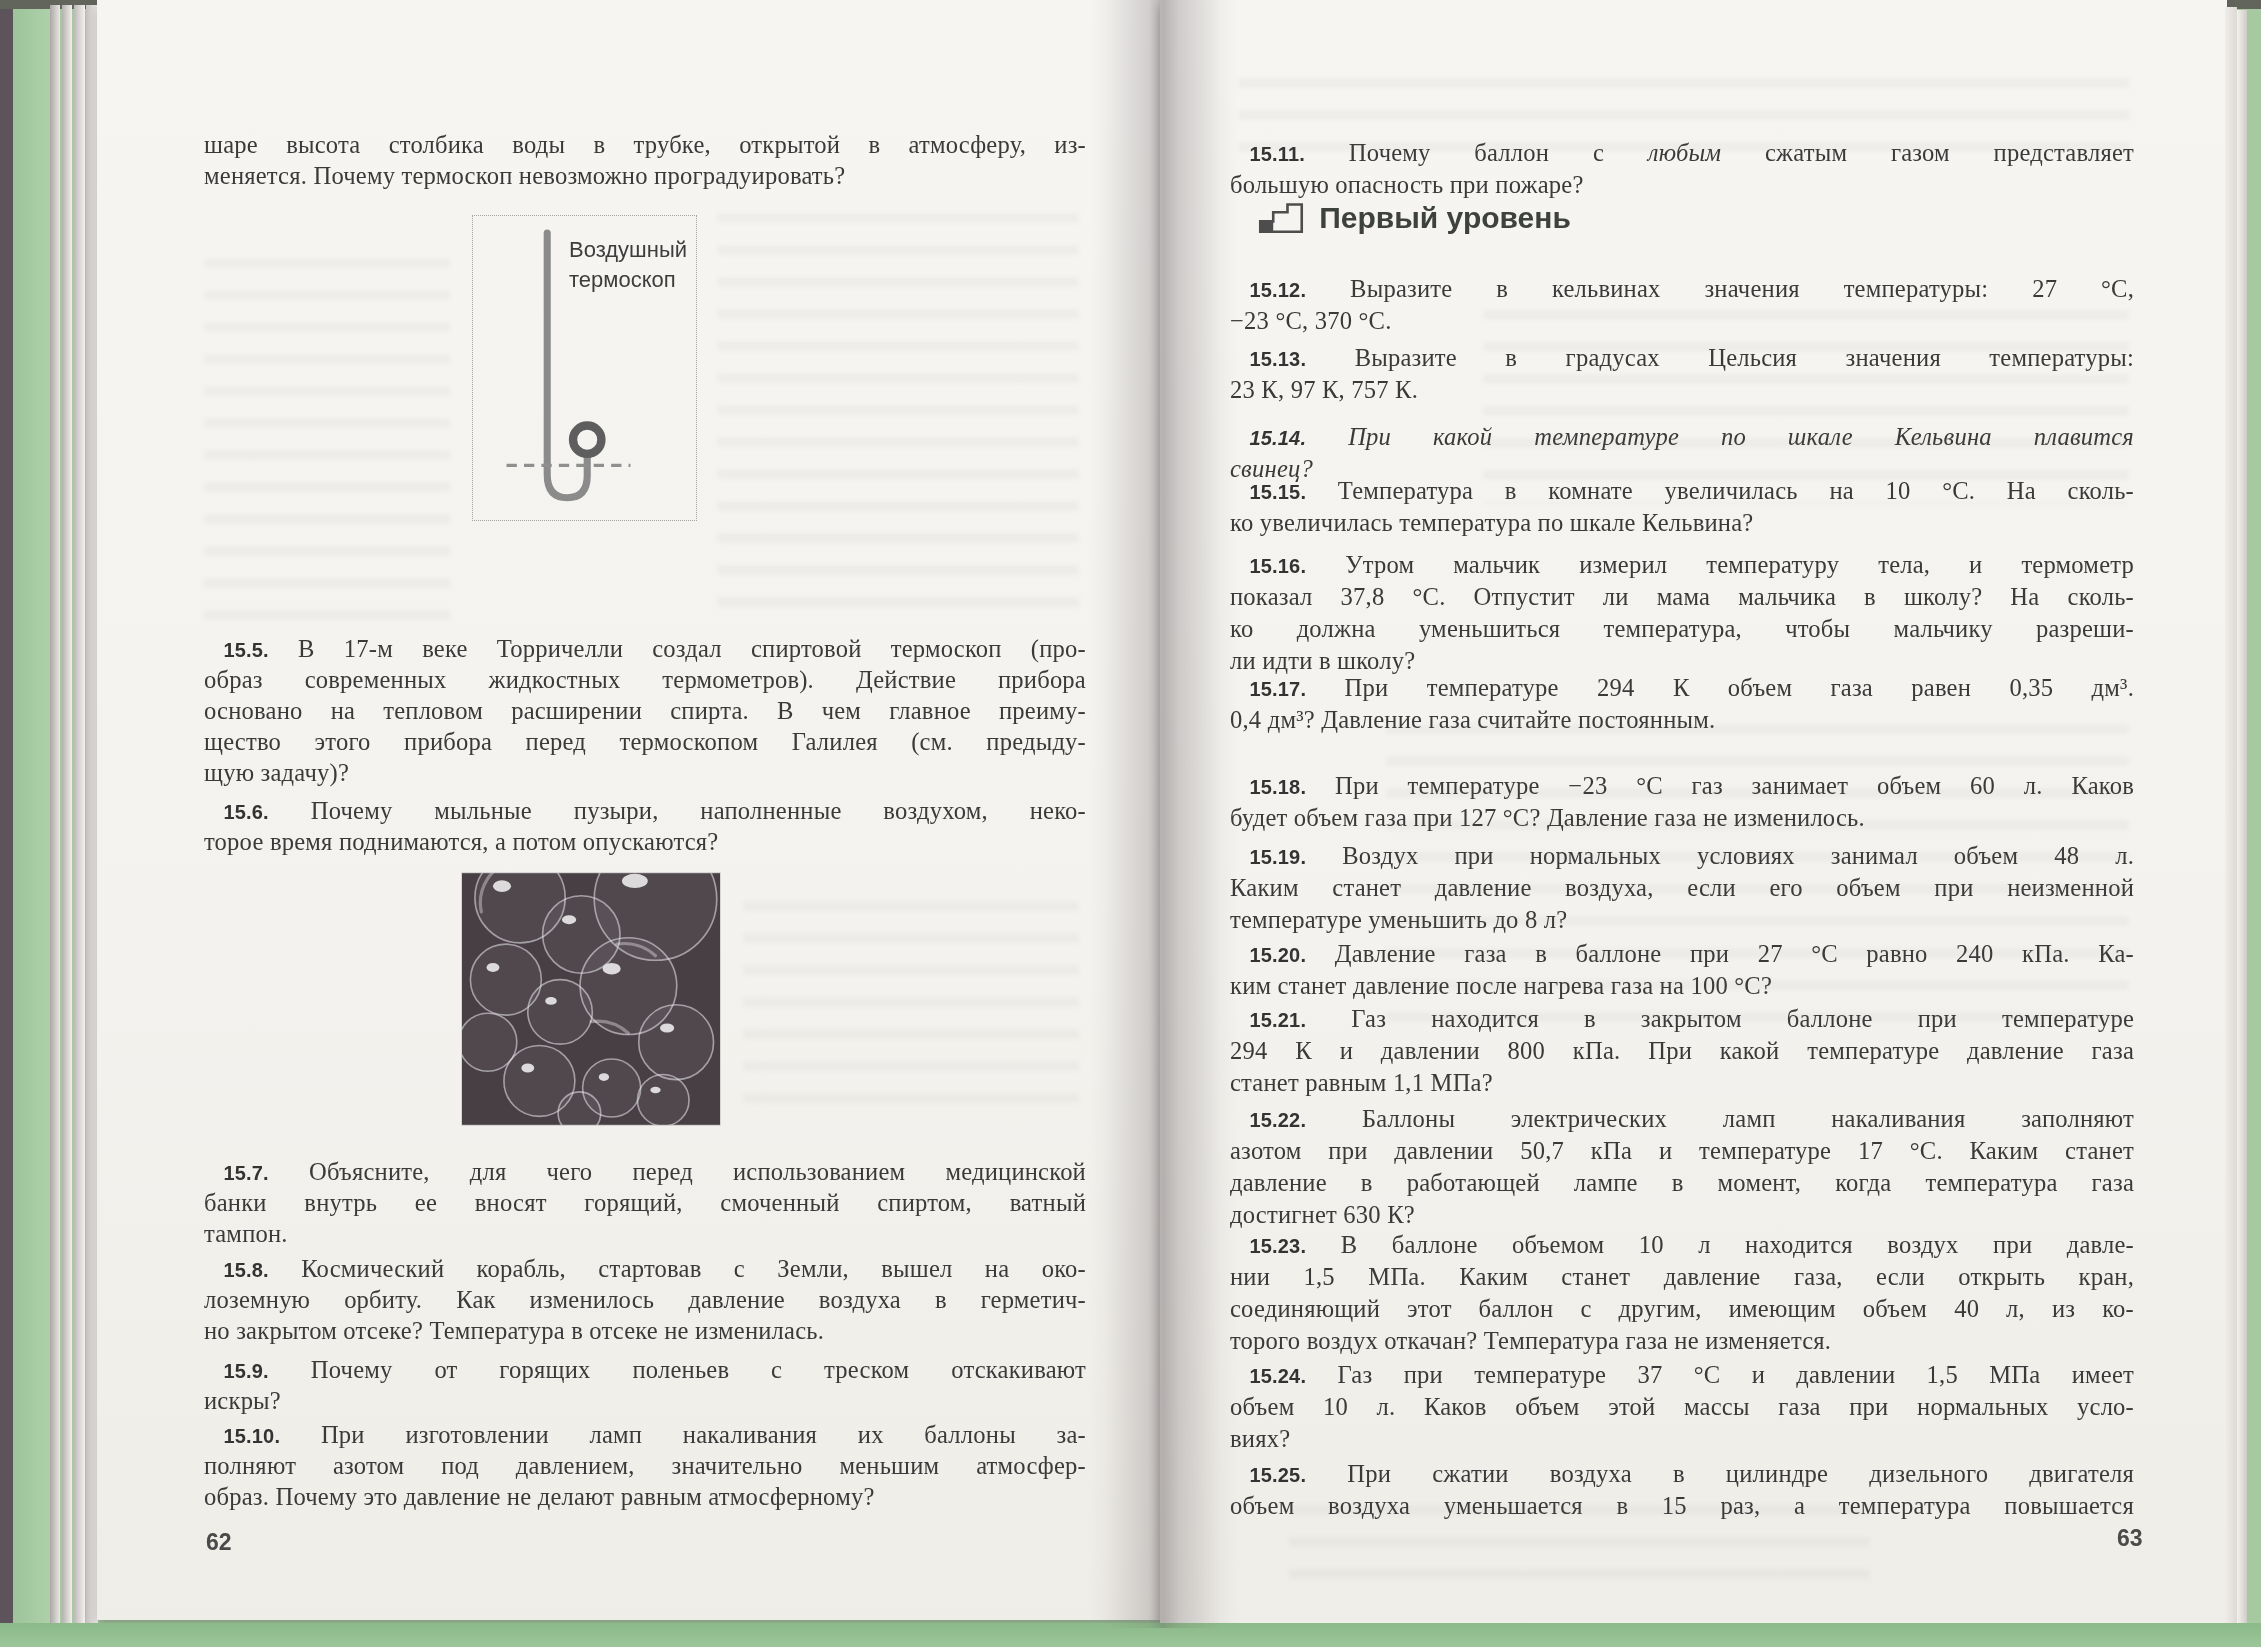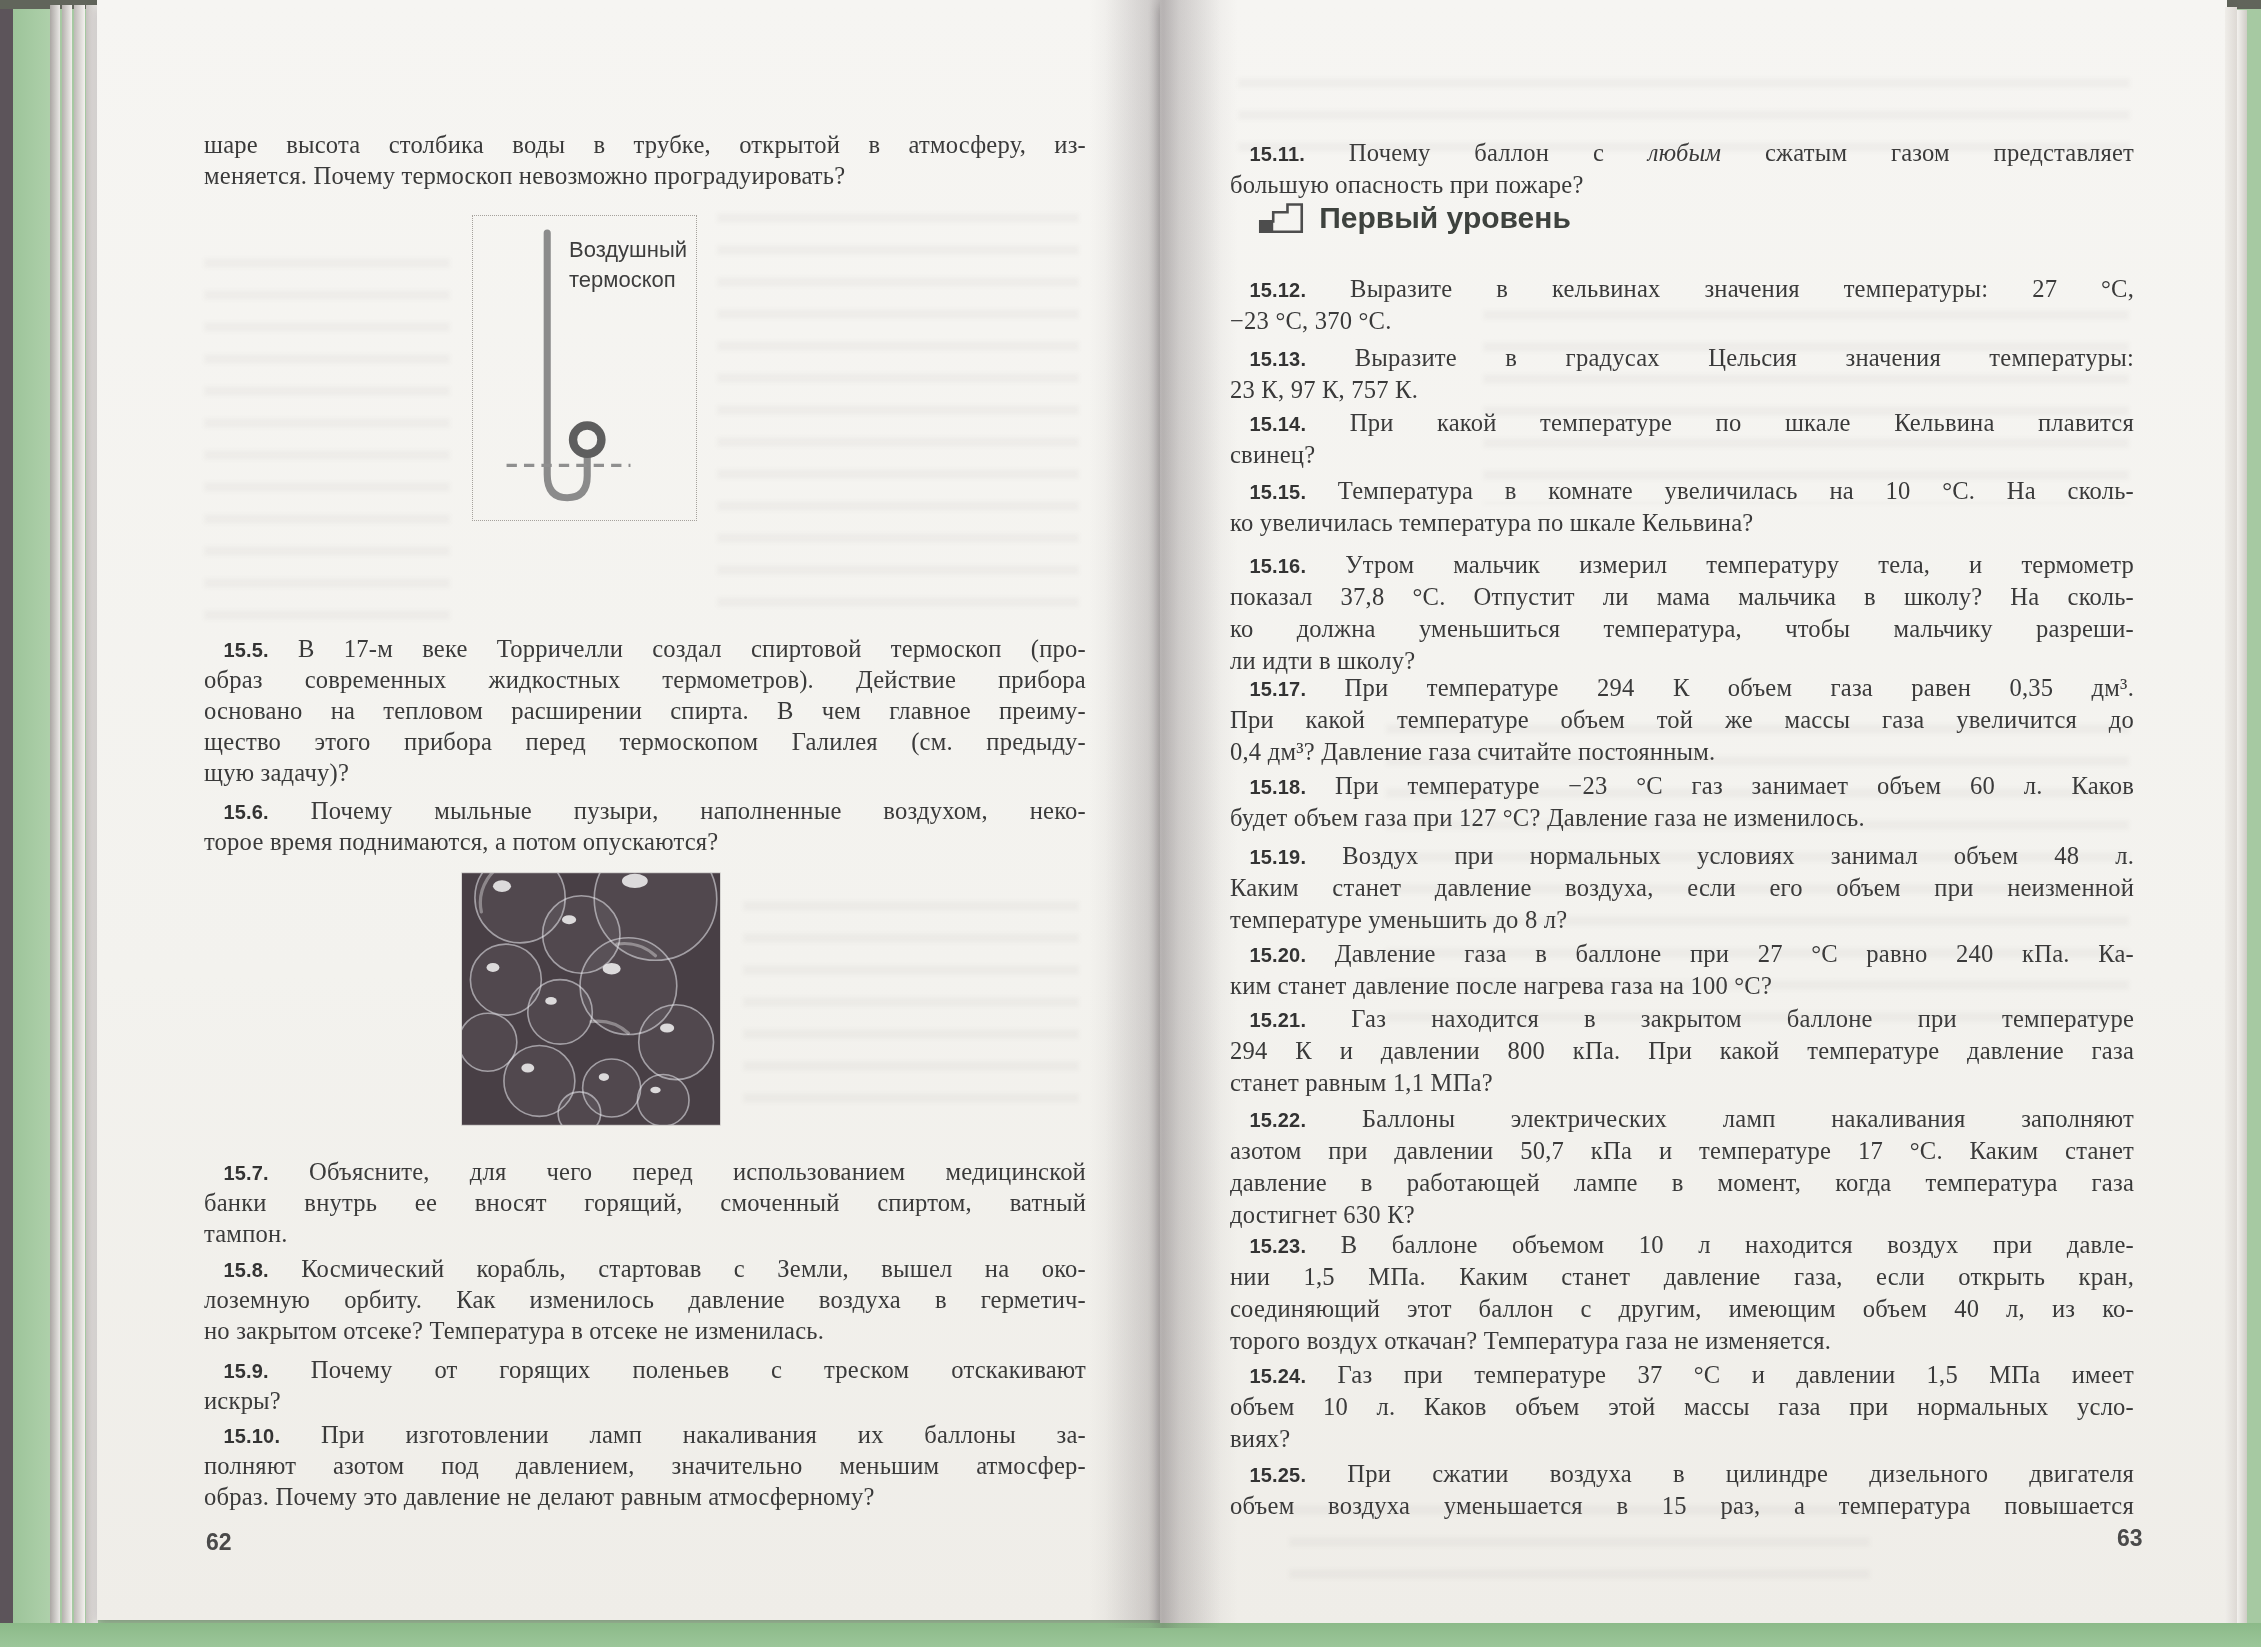--- a/index.html
+++ b/index.html
@@ -177,37 +177,36 @@
           <div class="line last" style="line-height: 32px; height: 32px;"><span>большую опасность при пожаре?</span></div>
         </div>
         <div class="para" style="top: 273px;">
           <div class="line indent" style="line-height: 32px; height: 32px;"><span class="pnum">15.12.</span> <span>Выразите в кельвинах значения температуры: 27 °C,</span></div>
           <div class="line last" style="line-height: 32px; height: 32px;"><span>−23 °C, 370 °C.</span></div>
         </div>
         <div class="para" style="top: 342px;">
           <div class="line indent" style="line-height: 32px; height: 32px;"><span class="pnum">15.13.</span> <span>Выразите в градусах Цельсия значения температуры:</span></div>
           <div class="line last" style="line-height: 32px; height: 32px;"><span>23 К, 97 К, 757 К.</span></div>
         </div>
-        <div class="para" style="top: 407px;">
+        <div class="para" style="top: 421px; font-style: italic;">
           <div class="line indent" style="line-height: 32px; height: 32px;"><span class="pnum">15.14.</span> <span>При какой температуре по шкале Кельвина плавится</span></div>
           <div class="line last" style="line-height: 32px; height: 32px;"><span>свинец?</span></div>
         </div>
         <div class="para" style="top: 475px;">
           <div class="line indent" style="line-height: 32px; height: 32px;"><span class="pnum">15.15.</span> <span>Температура в комнате увеличилась на 10 °C. На сколь-</span></div>
           <div class="line last" style="line-height: 32px; height: 32px;"><span>ко увеличилась температура по шкале Кельвина?</span></div>
         </div>
         <div class="para" style="top: 549px;">
           <div class="line indent" style="line-height: 32px; height: 32px;"><span class="pnum">15.16.</span> <span>Утром мальчик измерил температуру тела, и термометр</span></div>
           <div class="line" style="line-height: 32px; height: 32px;"><span>показал 37,8 °C. Отпустит ли мама мальчика в школу? На сколь-</span></div>
           <div class="line" style="line-height: 32px; height: 32px;"><span>ко должна уменьшиться температура, чтобы мальчику разреши-</span></div>
           <div class="line last" style="line-height: 32px; height: 32px;"><span>ли идти в школу?</span></div>
         </div>
         <div class="para" style="top: 672px;">
           <div class="line indent" style="line-height: 32px; height: 32px;"><span class="pnum">15.17.</span> <span>При температуре 294 К объем газа равен 0,35 дм³.</span></div>
-          <div class="line" style="line-height: 32px; height: 32px;"><span>При какой температуре объем той же массы газа увеличится до</span></div>
           <div class="line last" style="line-height: 32px; height: 32px;"><span>0,4 дм³? Давление газа считайте постоянным.</span></div>
         </div>
         <div class="para" style="top: 770px;">
           <div class="line indent" style="line-height: 32px; height: 32px;"><span class="pnum">15.18.</span> <span>При температуре −23 °C газ занимает объем 60 л. Каков</span></div>
           <div class="line last" style="line-height: 32px; height: 32px;"><span>будет объем газа при 127 °C? Давление газа не изменилось.</span></div>
         </div>
         <div class="para" style="top: 840px;">
           <div class="line indent" style="line-height: 32px; height: 32px;"><span class="pnum">15.19.</span> <span>Воздух при нормальных условиях занимал объем 48 л.</span></div>
           <div class="line" style="line-height: 32px; height: 32px;"><span>Каким станет давление воздуха, если его объем при неизменной</span></div>
           <div class="line last" style="line-height: 32px; height: 32px;"><span>температуре уменьшить до 8 л?</span></div>

